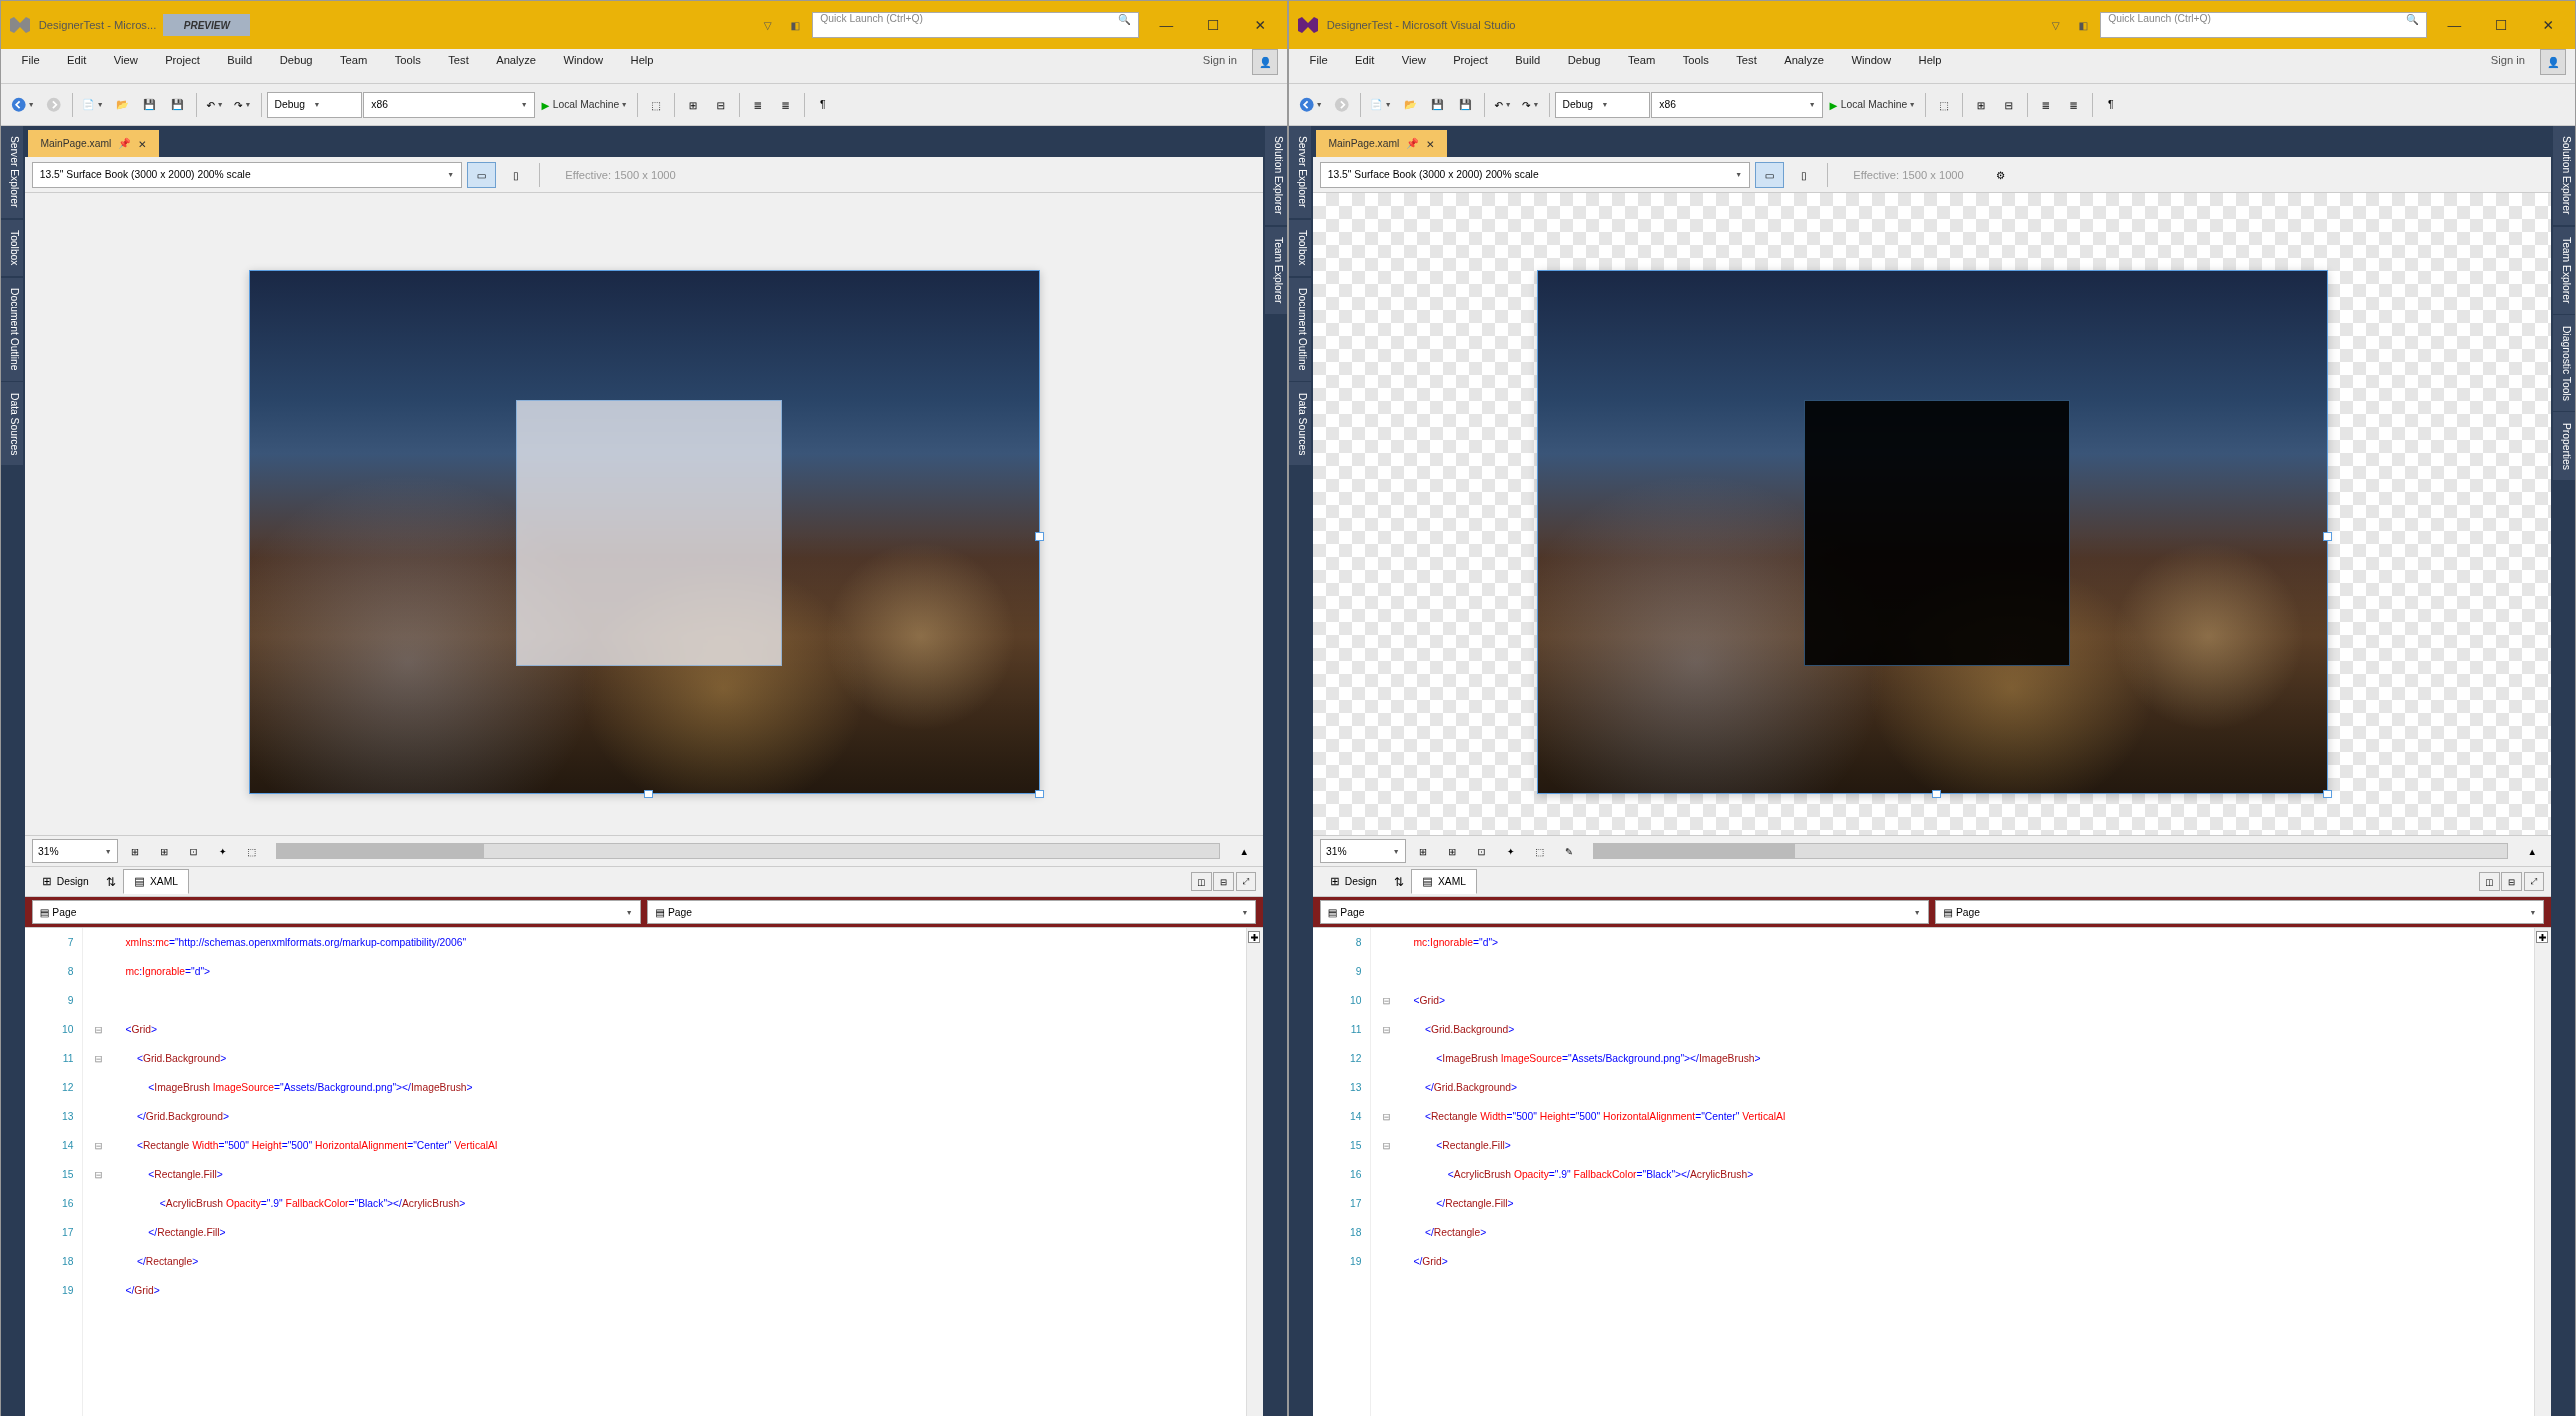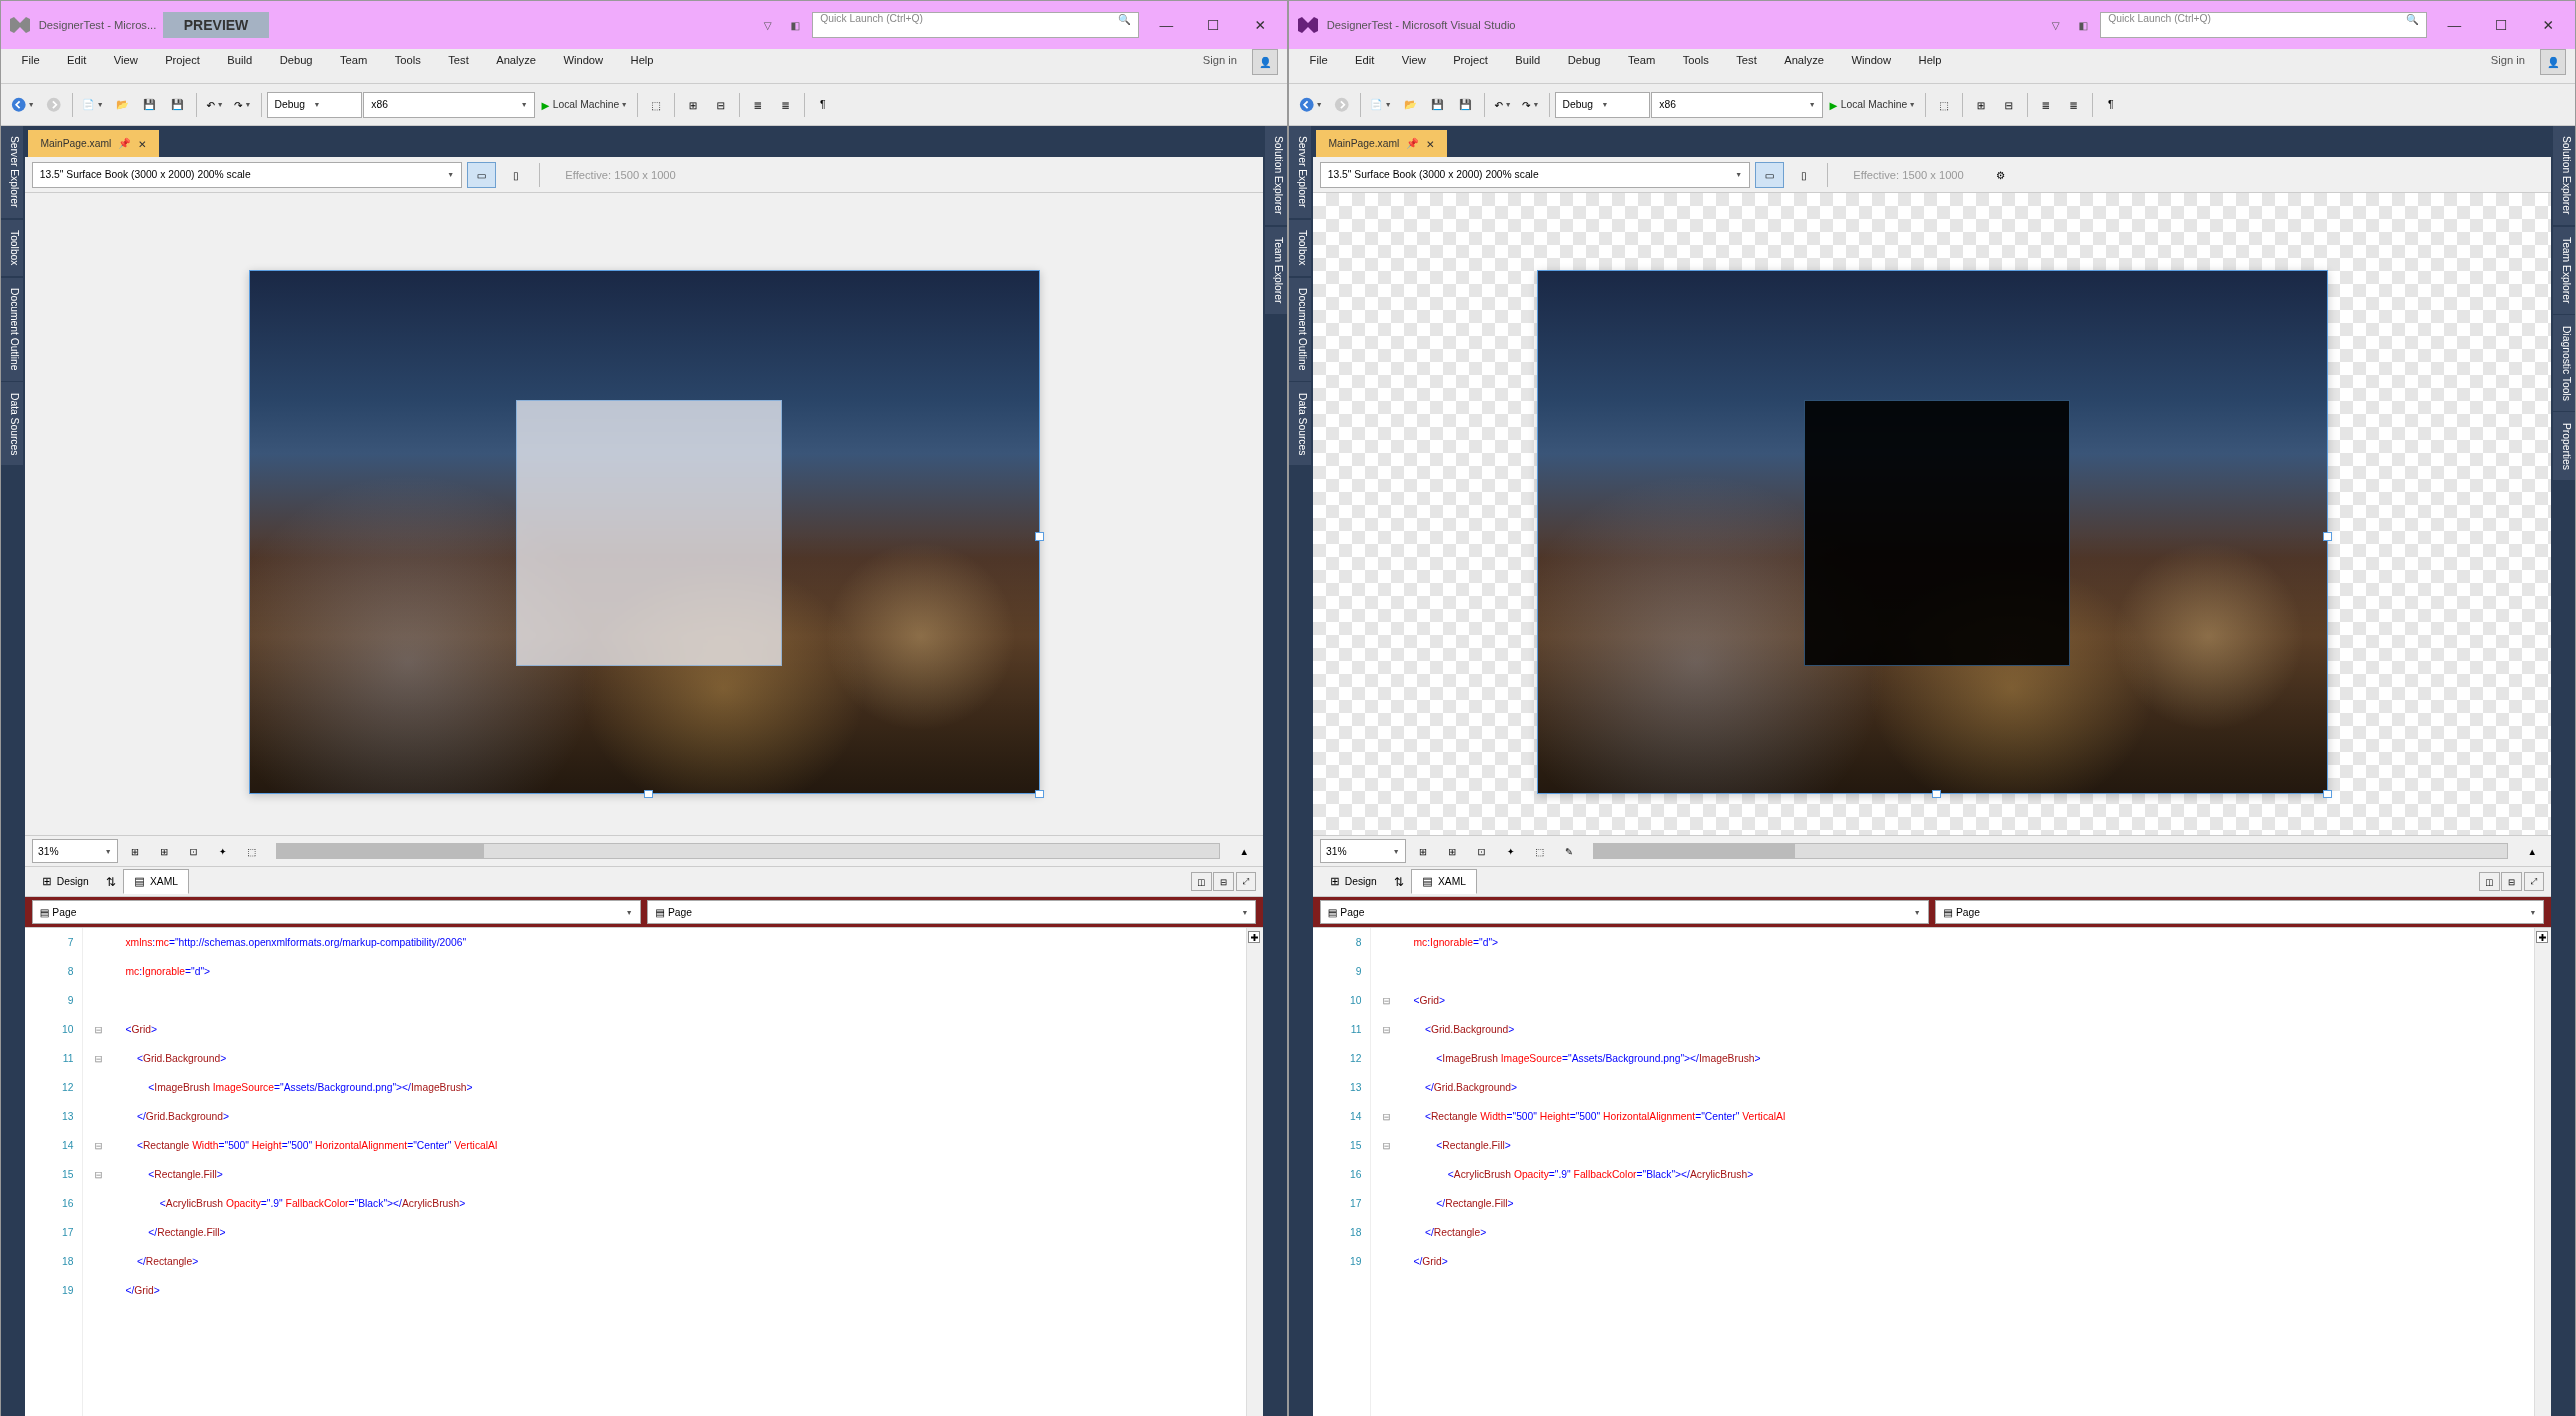--- a/index.html
+++ b/index.html
@@ -1,21 +1,21 @@
 <!DOCTYPE html>
 <html><head>
 <meta charset="utf-8">
 <style>
 * { box-sizing: border-box; margin: 0; padding: 0; font-family: "Segoe UI", Tahoma, sans-serif; font-size: 10.3px; }
 body { display: flex; width: 2576px; height: 1417px; background: #fff; }
 .vs-window { flex: 1; display: flex; flex-direction: column; border: 0.9px solid #999; background: #eee; position: relative; }
-.titlebar { height: 48px; display: flex; align-items: center; padding: 0 6.9px; background: #f0abfc; gap: 6.9px; }
+.titlebar { height: 48px; display: flex; align-items: center; padding: 0 6.9px; background: #eab308; gap: 6.9px; }
 .vs-logo { width: 24px; height: 24px; }
 .title-text { color: #555; font-size: 11.2px; white-space: nowrap; overflow: hidden; text-overflow: ellipsis; }
-.preview-badge { background: #a5b2c3; color: #333; padding: 5.2px 20.6px; font-weight: bold; font-size: 14px; }
+.preview-badge { background: #a5b2c3; color: #333; padding: 5.2px 20.6px; font-weight: bold; font-size: 10px; font-style: italic; }
 .titlebar-spacer { flex: 1; }
 .tb-icon { width: 20.6px; height: 20.6px; display: flex; align-items: center; justify-content: center; color: #555; cursor: pointer; }
 .quick-launch { width: 327px; height: 26px; border: 0.9px solid #aaa; background: #fff; display: flex; align-items: flex-start; padding: 0 6.9px; color: #888; }
 .win-btn { width: 40px; height: 26px; display: flex; align-items: center; justify-content: center; color: #333; cursor: pointer; font-size: 13.7px; }
 .menubar { height: 34px; display: flex; align-items: flex-start; padding: 0 8.6px; gap: 3.4px; background: #eee; }
 .menu-item { padding: 5.2px 12px; color: #222; cursor: pointer; font-size: 11.2px; }
 .signin { margin-left: auto; color: #555; padding: 5.2px 12px; cursor: pointer; font-size: 11.2px; }
 .avatar-box { width: 26px; height: 26px; border: 0.9px solid #aaa; background: #ddd; display: flex; align-items: center; justify-content: center; }
 .toolbar { height: 43px; background: #eee; border-top: 0.9px solid #ccc; border-bottom: 0.9px solid #ccc; display: flex; align-items: center; padding: 0 5.2px; gap: 1.7px; }
 .tbtn { min-width: 26px; height: 26px; display: flex; align-items: center; justify-content: center; border: 0.9px solid transparent; padding: 0 3.4px; cursor: pointer; }

